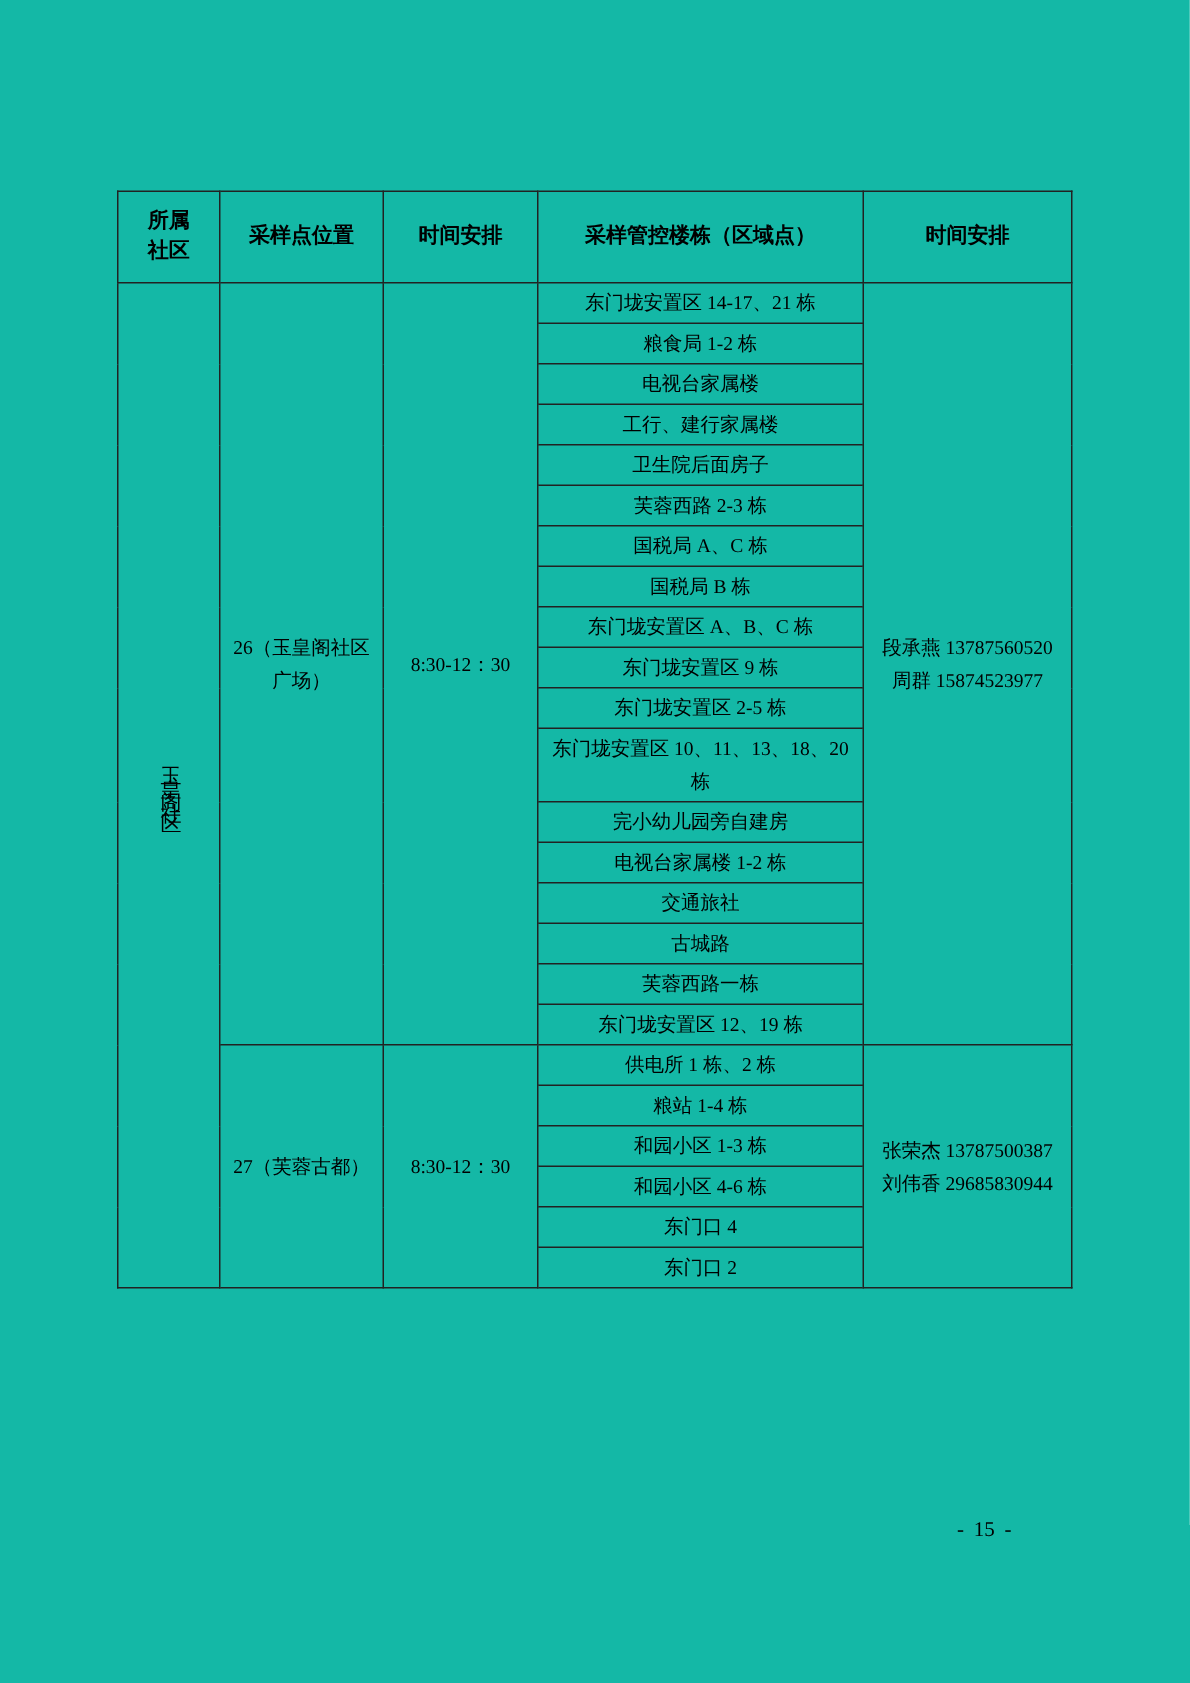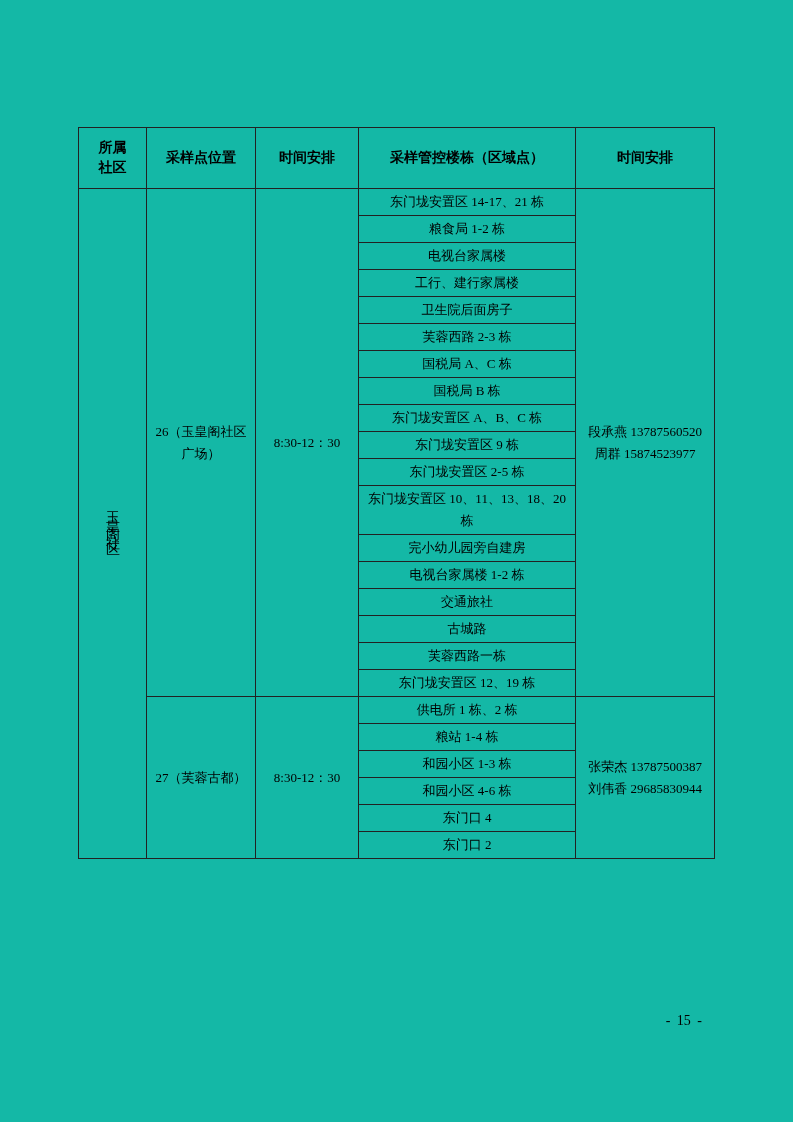--- a/index.html
+++ b/index.html
@@ -49,21 +49,21 @@
     letter-spacing: 8px;
     line-height: 1;
   }
   td.bld { height: 22px; }
   td.loc { padding: 2px 7px; margin-top: 14px; }
   td.contact { padding: 2px 4px; }
   .pagenum {
     position: absolute;
     left: 638px; top: 1013px;
     width: 64px;
-    text-align: right;
+    text-align: left;
     font-size: 14px;
     word-spacing: 3px;
   }
 </style>
 </head>
 <body>
 
 <div class="page">
 
   <table class="sampling">

